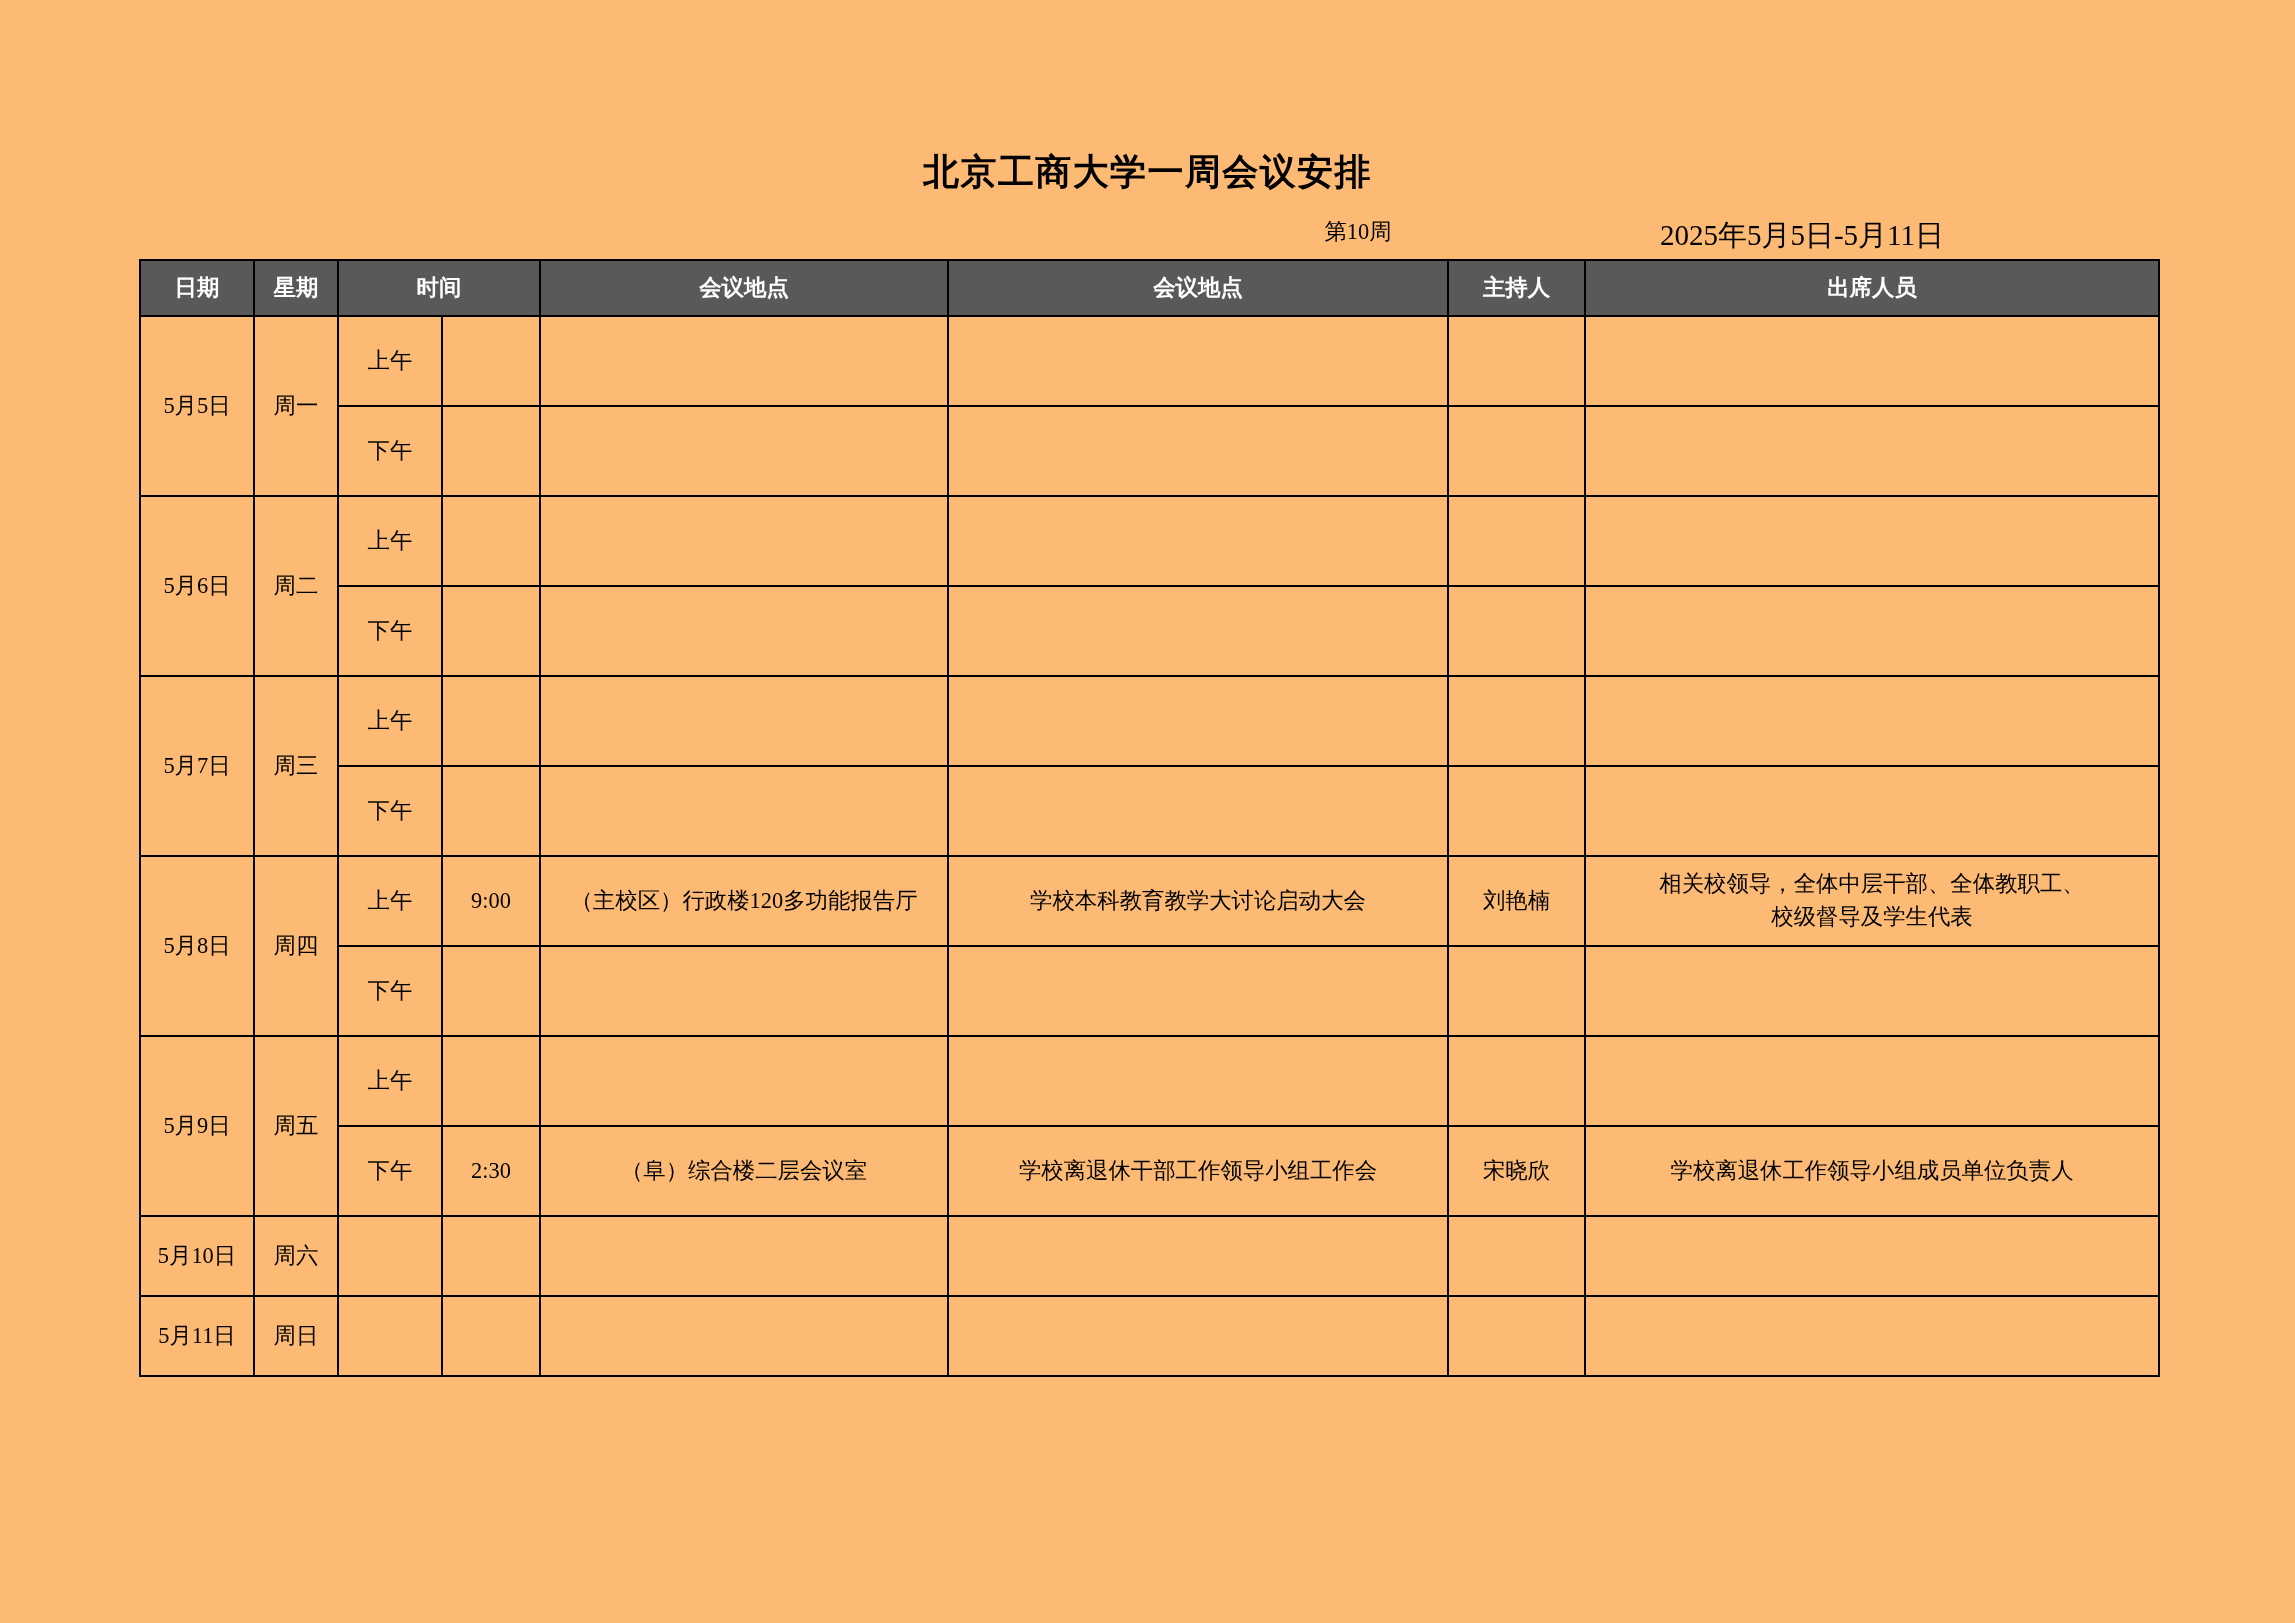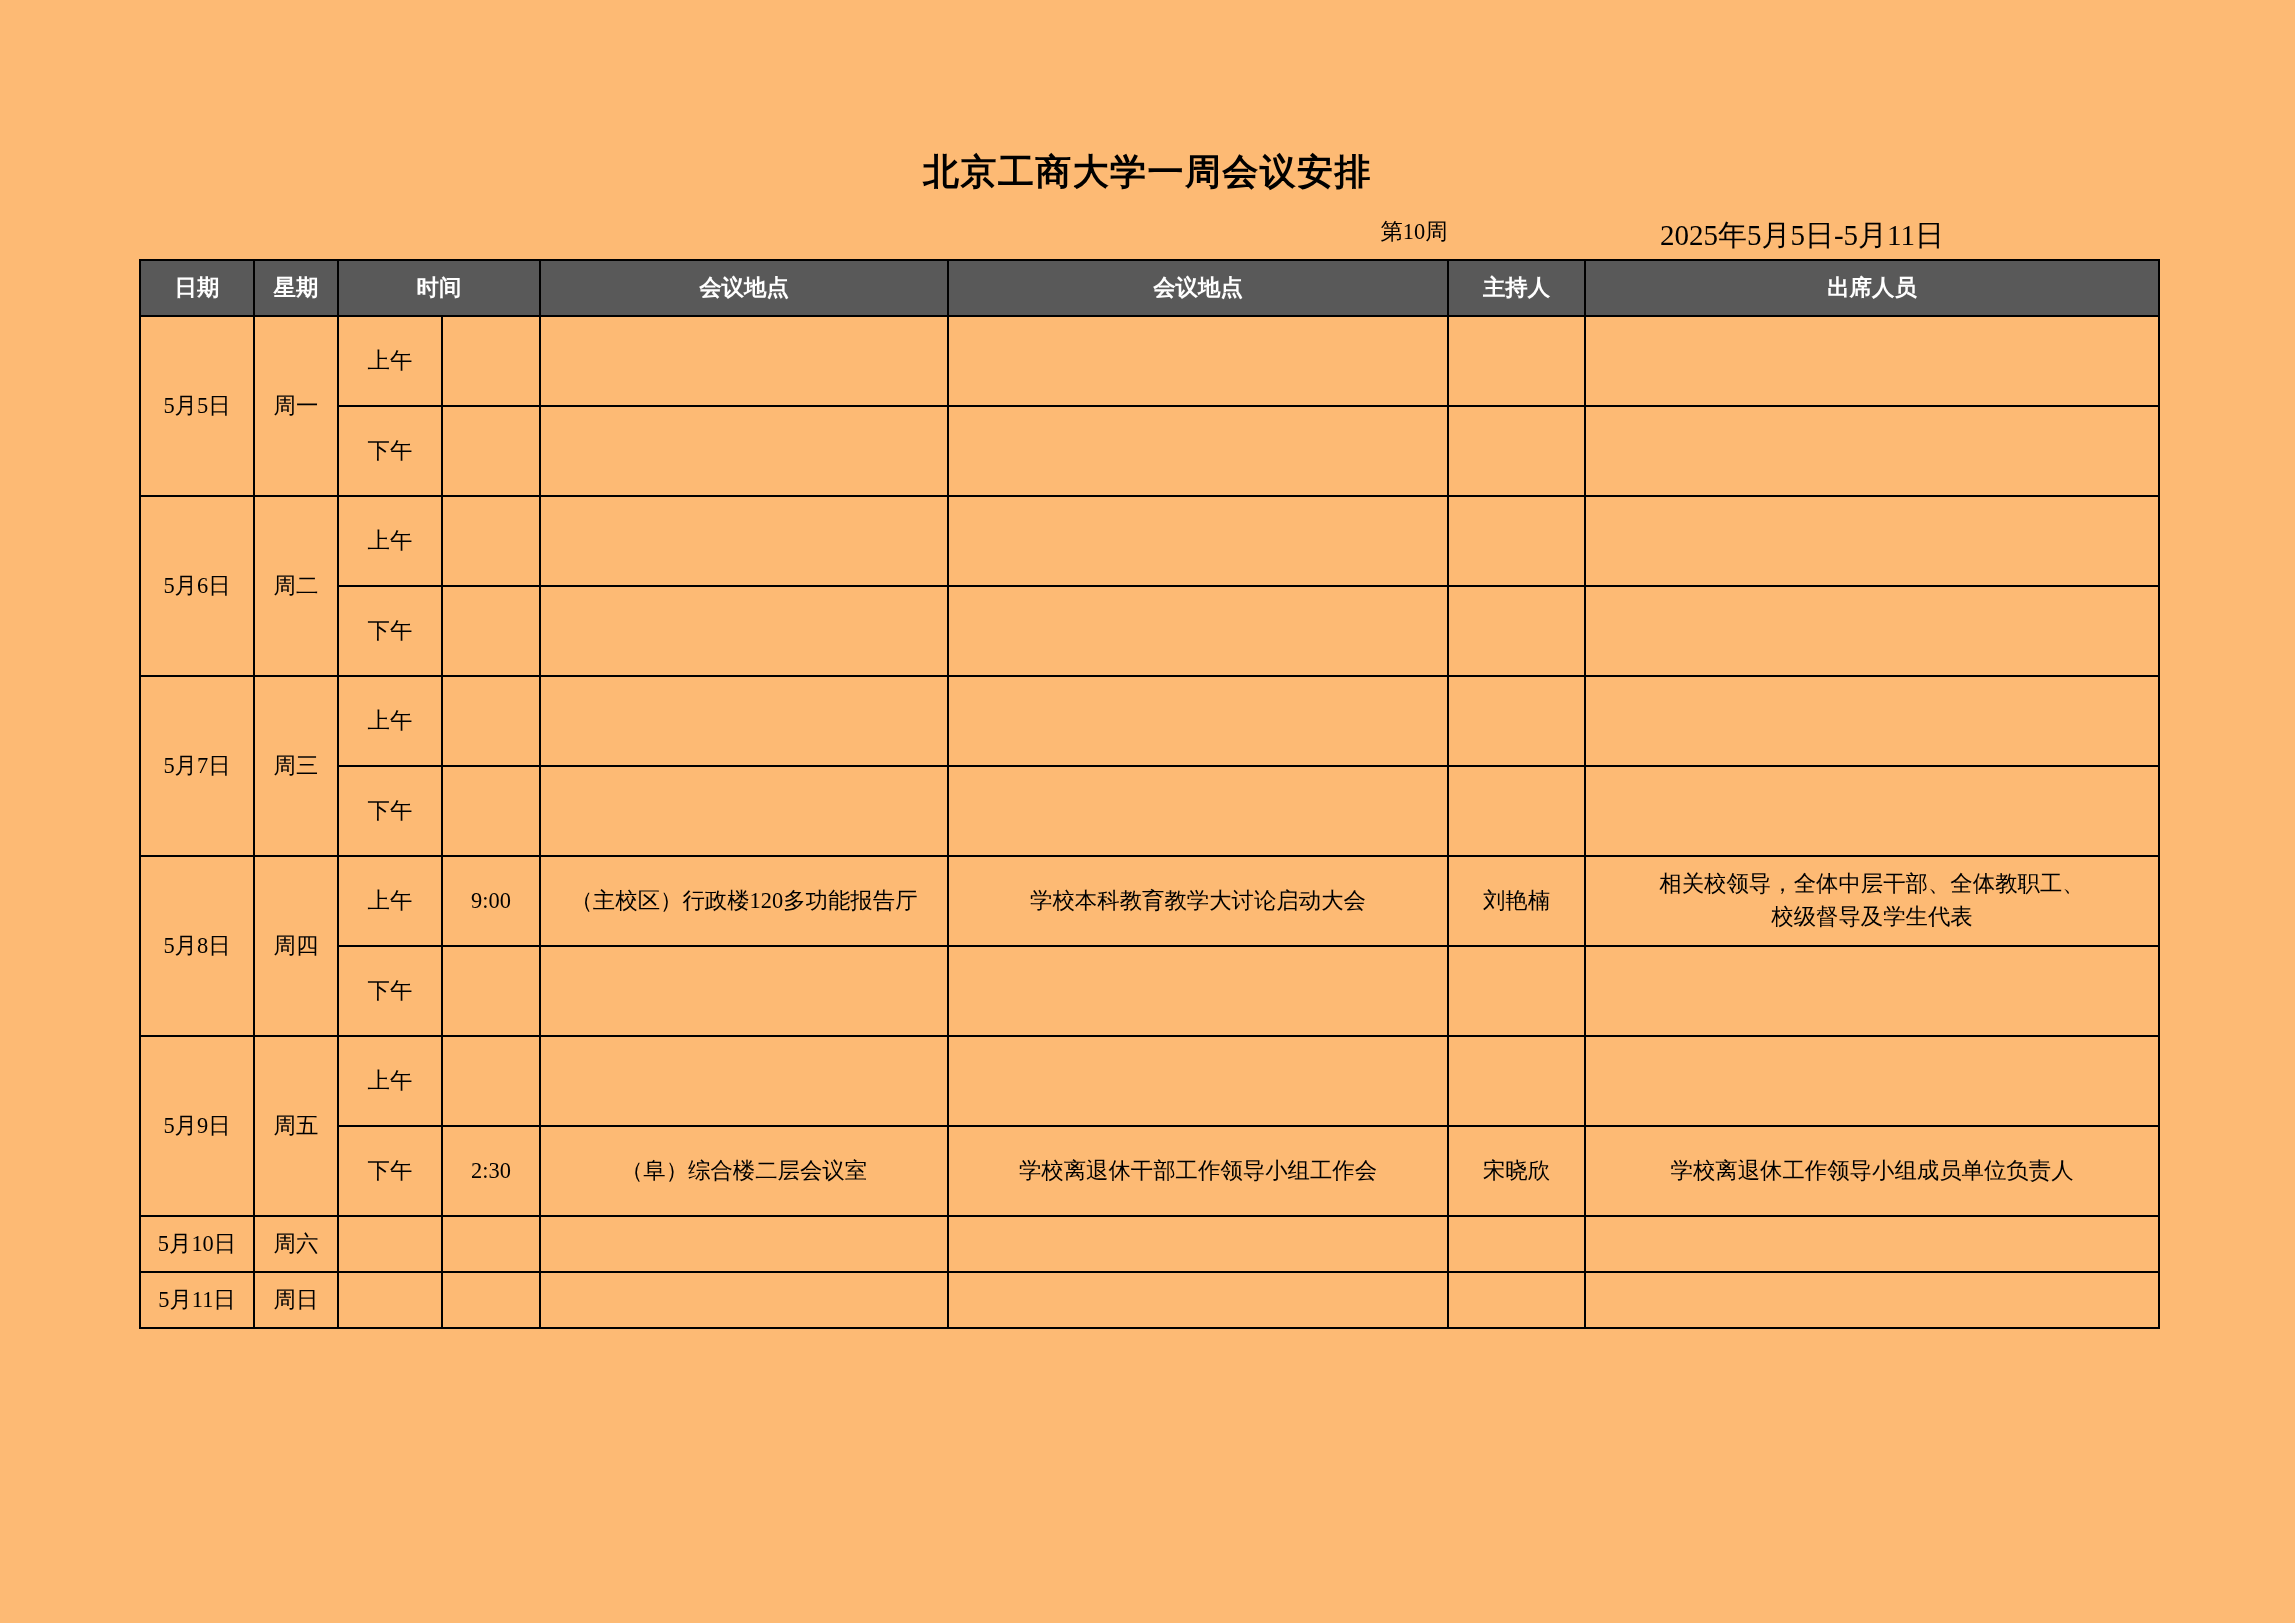--- a/index.html
+++ b/index.html
@@ -19,21 +19,21 @@
     width: 100%;
     text-align: center;
     font-size: 36px;
     font-weight: bold;
     letter-spacing: 1.4px;
     color: #000;
   }
   .meta-week {
     position: absolute;
     top: 216px;
-    left: 1414px;
+    left: 1358px;
     transform: translateX(-50%);
     font-size: 22.4px;
     white-space: nowrap;
   }
   .meta-range {
     position: absolute;
     top: 216px;
     left: 1802px;
     transform: translateX(-50%);
     font-size: 29px;
@@ -58,21 +58,21 @@
     overflow: hidden;
     line-height: 1.45;
   }
   table.schedule thead th {
     background: #595959;
     color: #ffffff;
     font-weight: bold;
     height: 51px;
   }
   tr.session-row { height: 90px; }
-  tr.single-row  { height: 56px; }
+  tr.single-row  { height: 80px; }
   td.attendees   { white-space: pre-line; }
 </style>
 </head>
 <body>
 
 <div class="page">
 
   <div class="doc-title">北京工商大学一周会议安排</div>
 
   <div class="meta-week">第10周</div>

